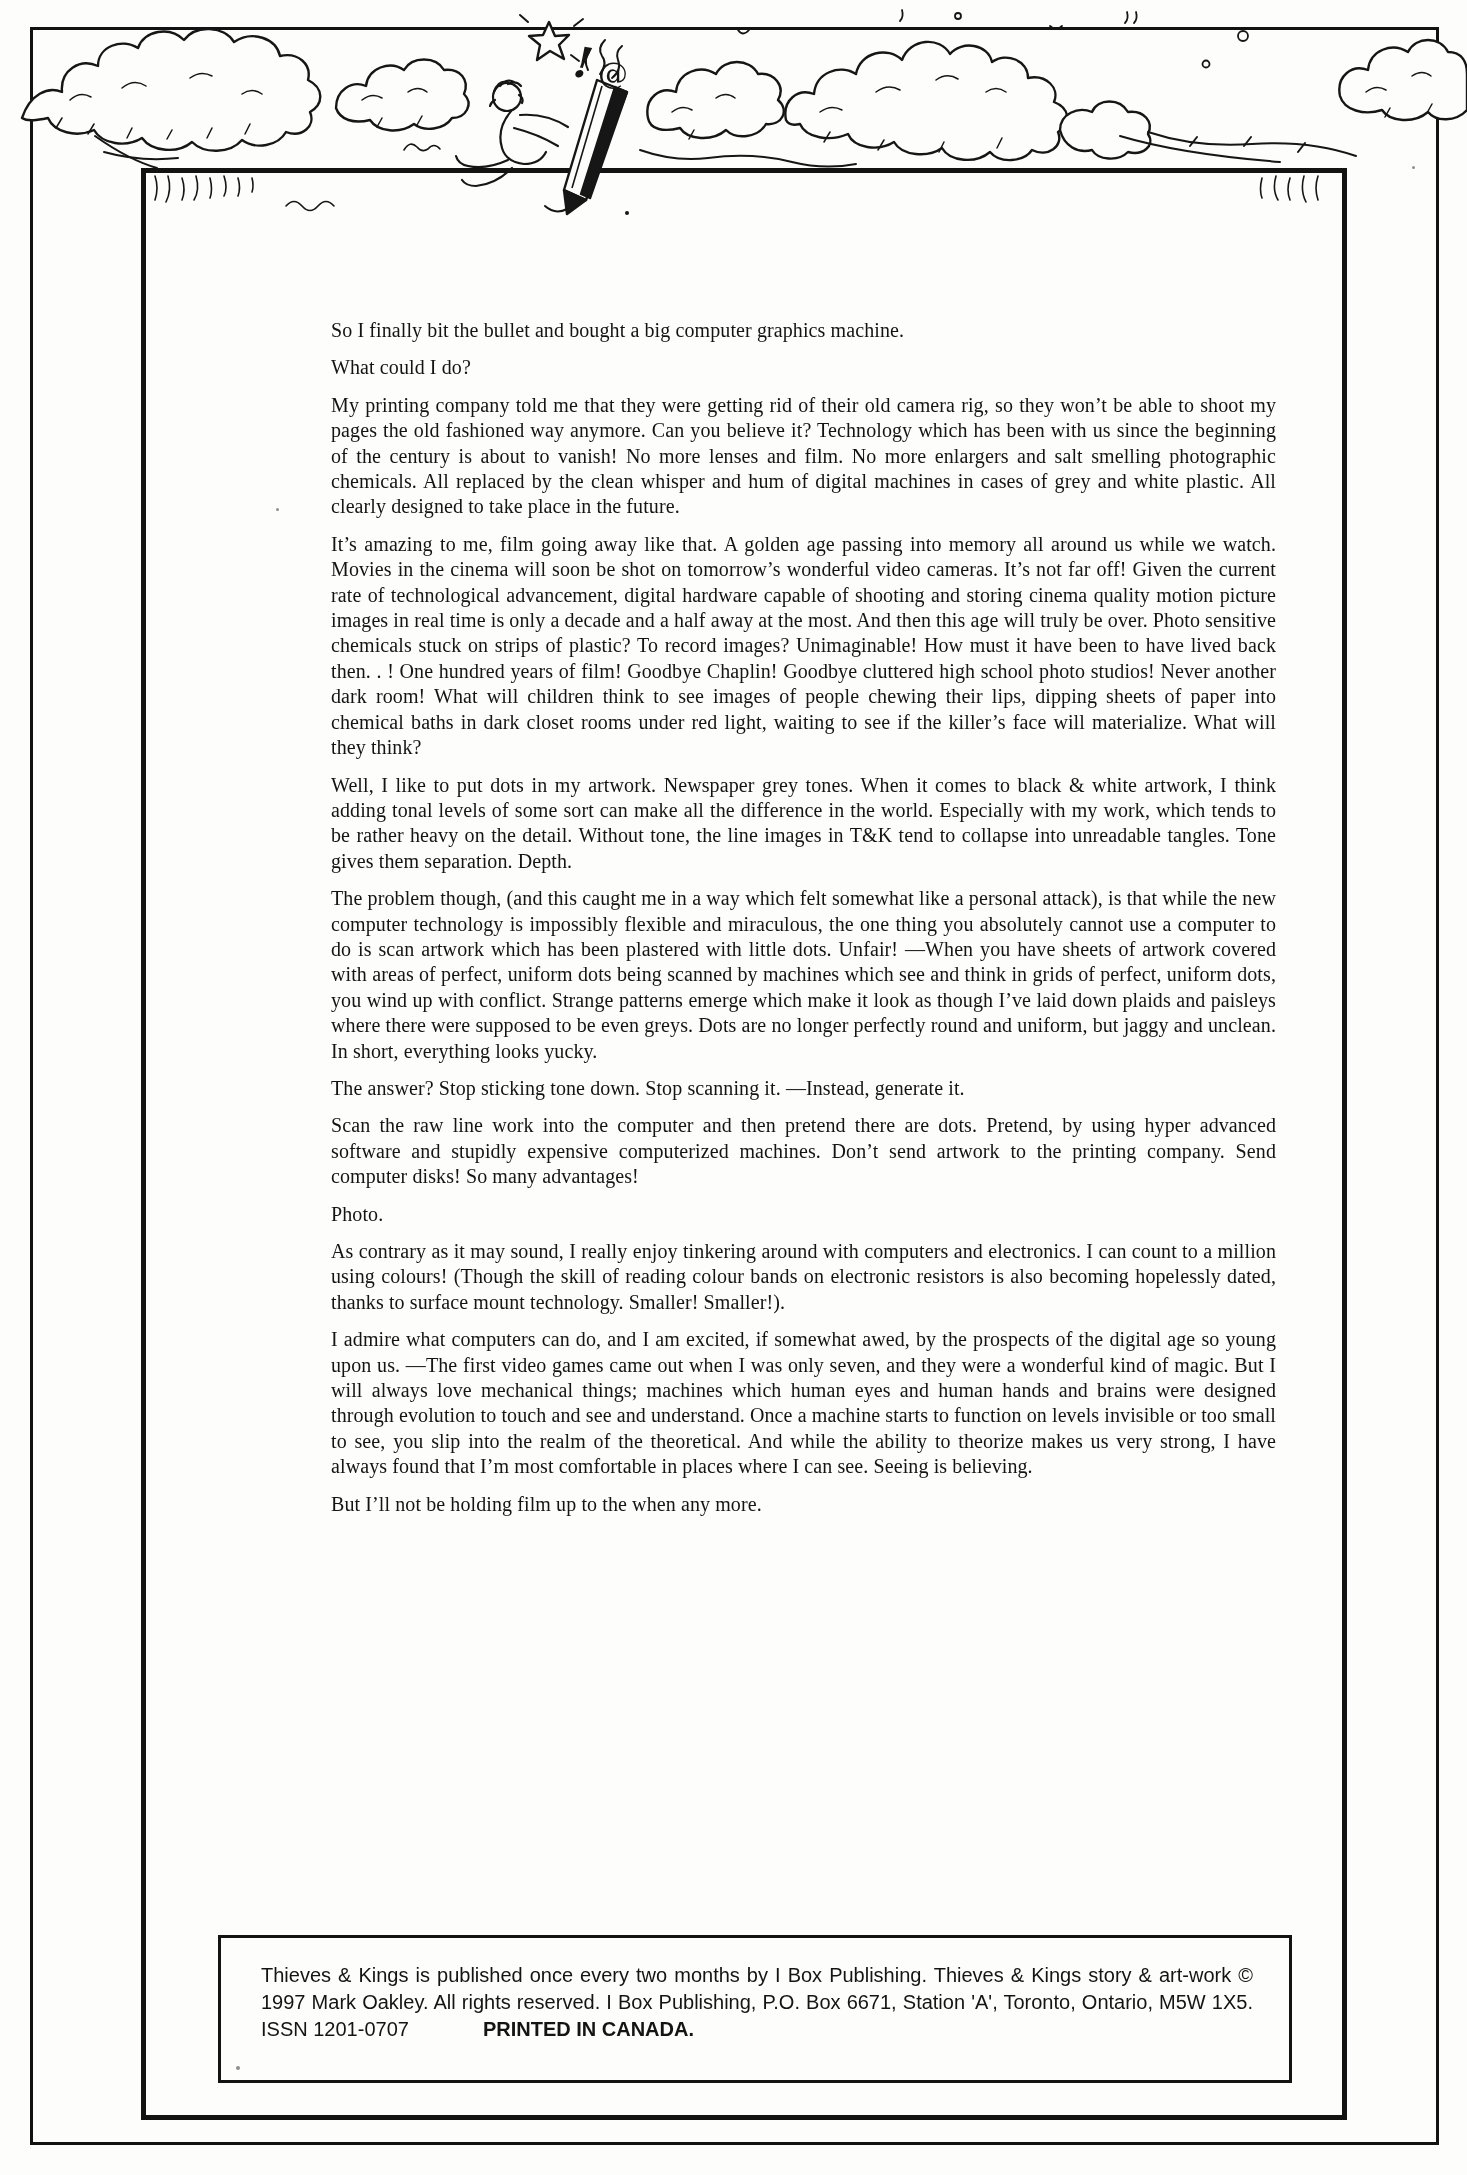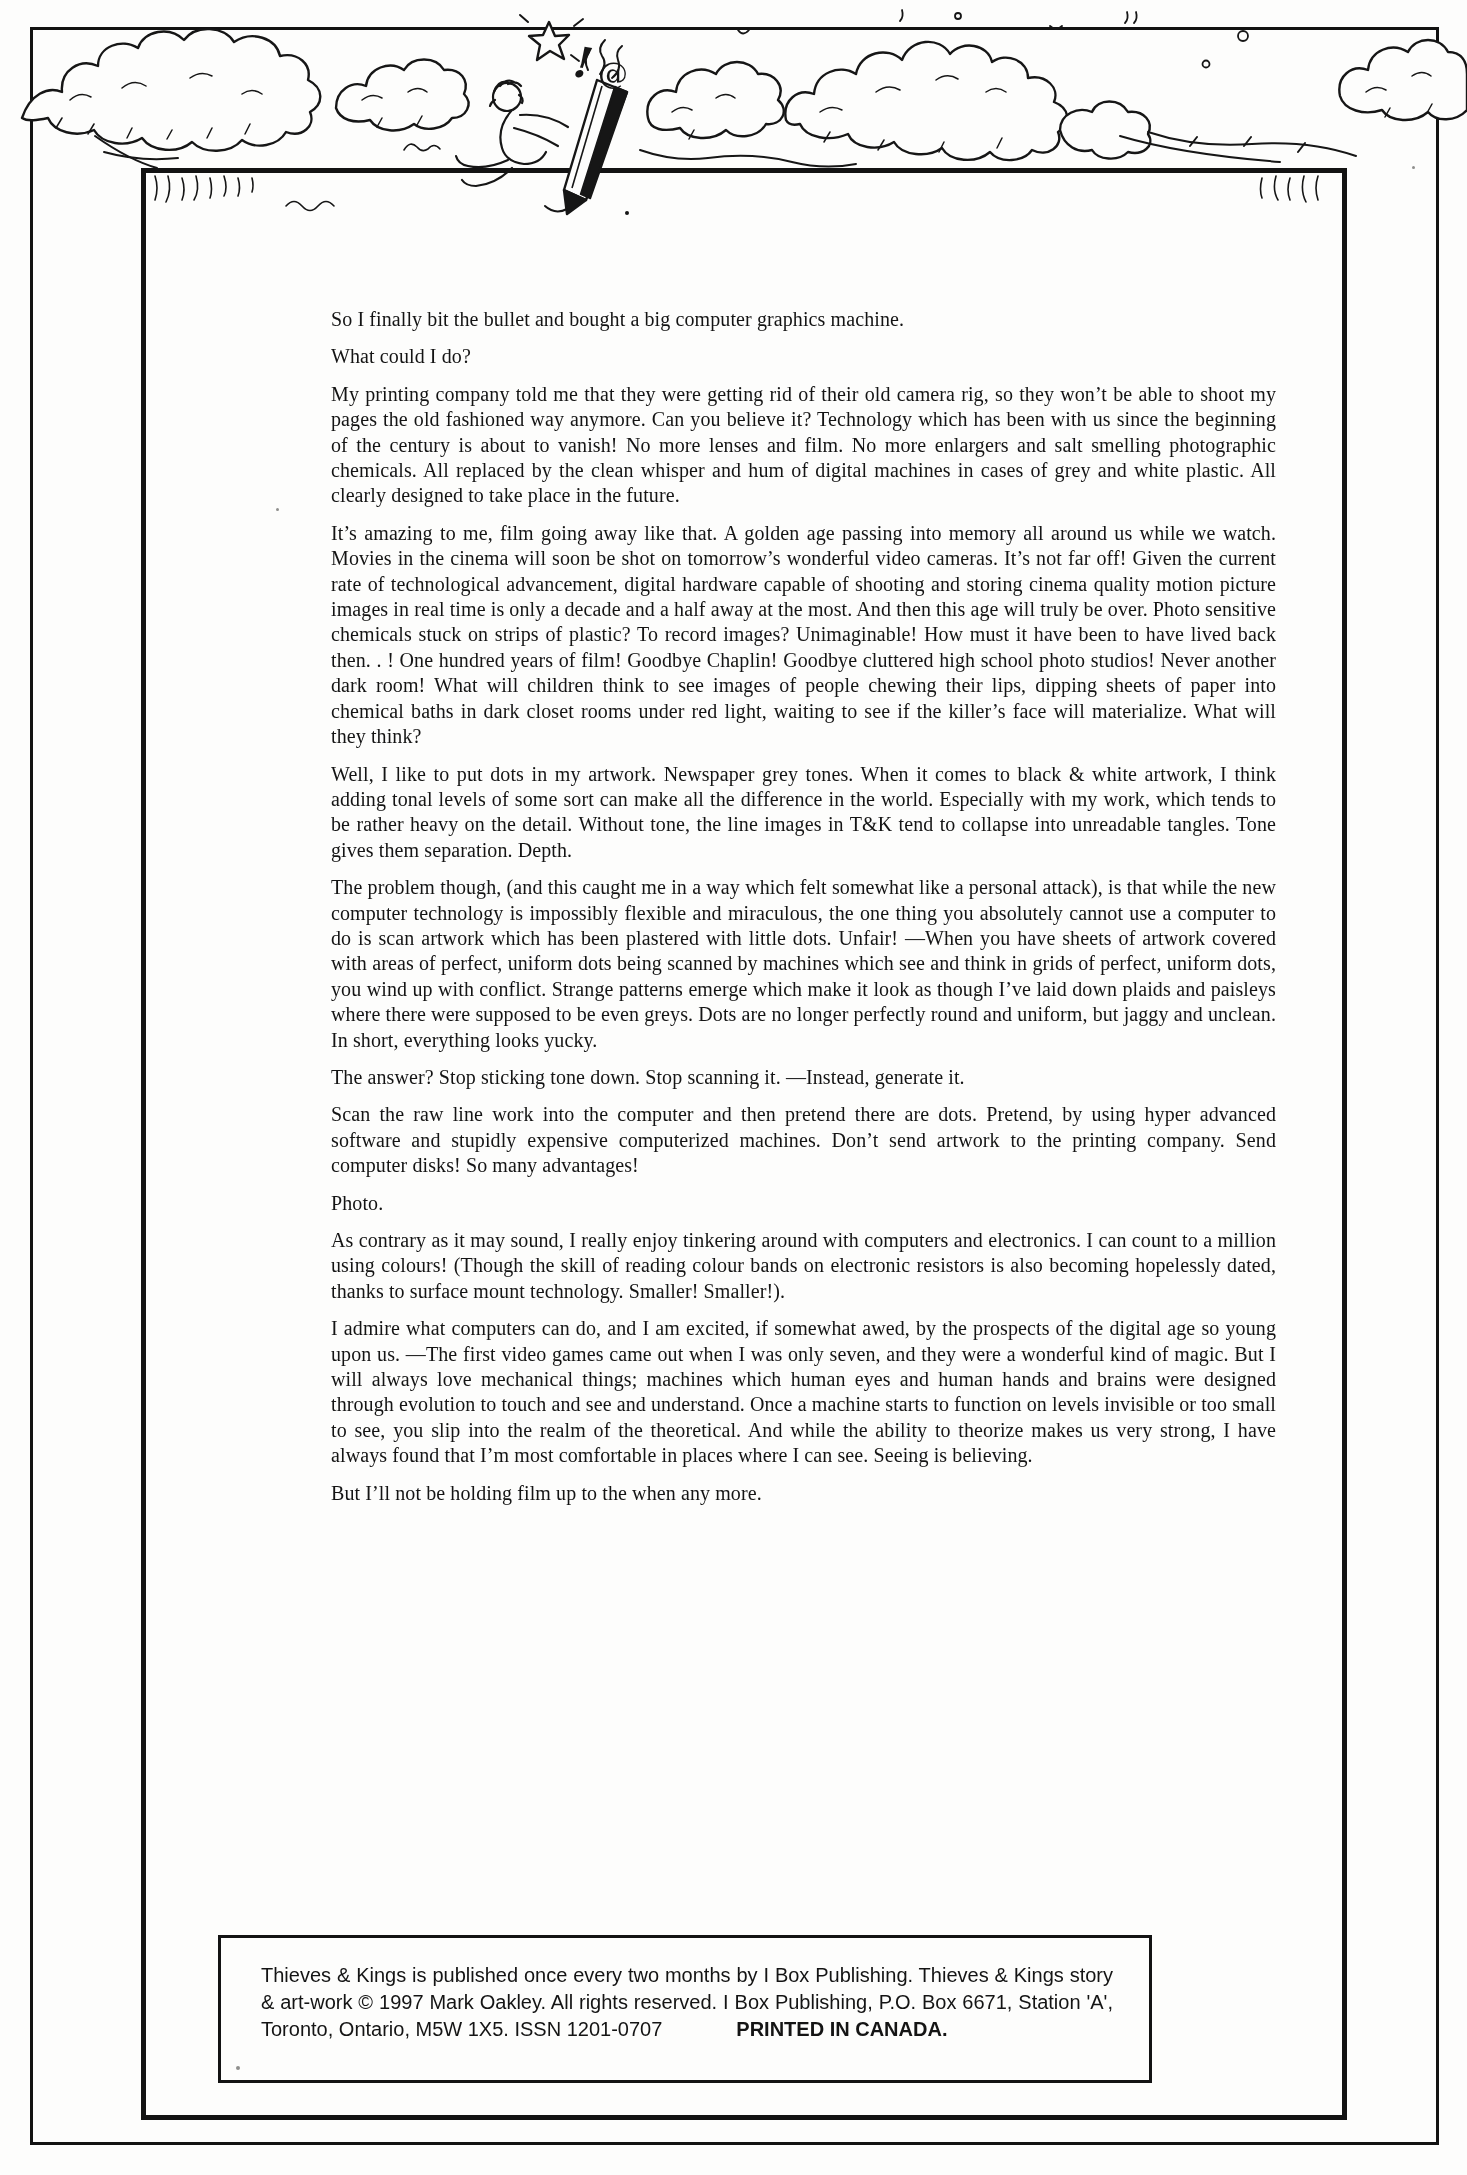--- a/index.html
+++ b/index.html
@@ -11,28 +11,28 @@
   .page{position:absolute;inset:0;background:#fdfdfc;overflow:hidden;}
   .outer-border{
     position:absolute;left:30px;top:27px;right:28px;bottom:30px;
     border:3px solid #121212;pointer-events:none;
   }
   .frame{
     position:absolute;left:141px;top:168px;width:1196px;height:1942px;
     border:5px solid #131313;
   }
   .text-column{
-    position:absolute;left:185px;top:134px;width:945px;
+    position:absolute;left:185px;top:145px;width:945px;
     font-size:20px;line-height:25.4px;text-align:justify;
     letter-spacing:0.1px;
   }
   .para{margin:0 0 12px 0;}
   .it{}
   .colophon{
-    position:absolute;left:72px;top:1762px;width:934px;height:148px;
+    position:absolute;left:72px;top:1762px;width:1074px;height:148px;
     border:3px solid #131313;box-sizing:border-box;
     padding:24px 36px 0 40px;
     font-family:"Liberation Sans",sans-serif;font-size:20px;line-height:27px;
     text-align:justify;
   }
   .colophon-text{margin:0;}
   .bold-gap{font-weight:bold;margin-left:74px;}
   .top-art{position:absolute;left:0;top:0;width:1467px;height:300px;}
   .speck{position:absolute;background:#8f8f8d;border-radius:50%;}
 </style>

